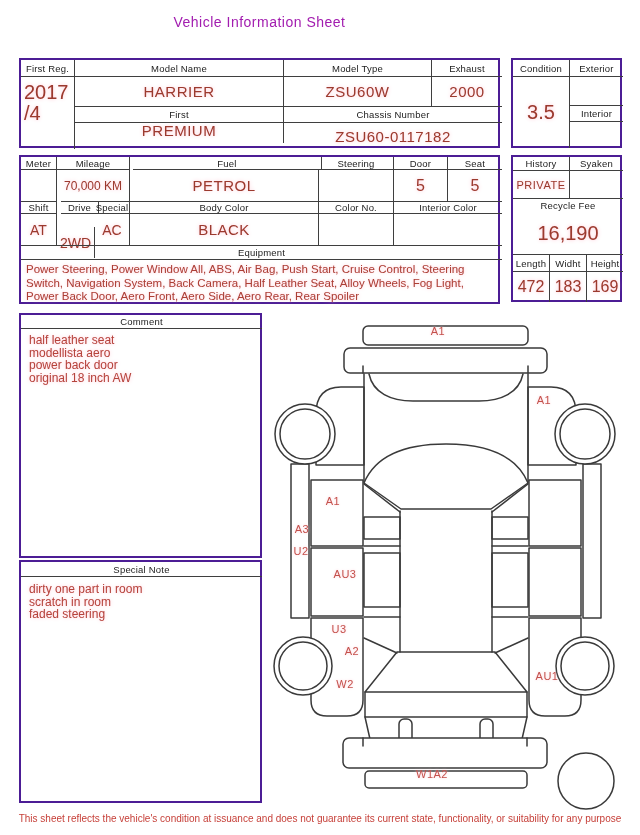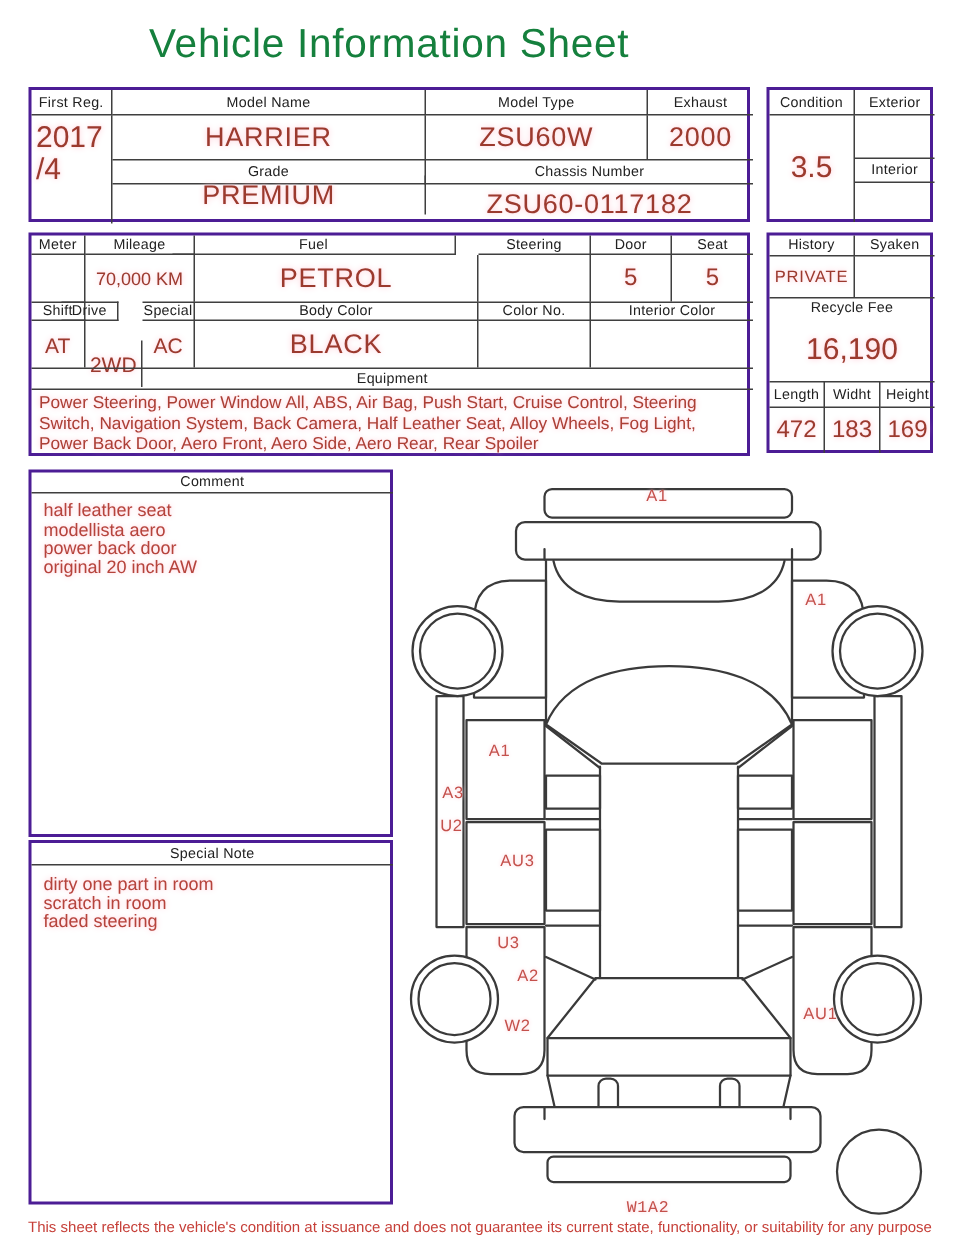--- a/index.html
+++ b/index.html
@@ -2,32 +2,32 @@
 <html><head>
 <meta charset="utf-8">
 <style>
   html,body{margin:0;padding:0;background:#fff;}
   .sheet{
     position:relative;width:640px;height:835px;background:#fff;overflow:hidden;
     font-family:"Liberation Sans","DejaVu Sans",sans-serif;color:#1a1a1a;
   }
   .title{
     position:absolute;left:19px;top:14px;width:481px;text-align:center;
-    font-size:27px;letter-spacing:.5px;color:#15803d;font-weight:500;
+    font-size:14px;letter-spacing:.5px;color:#a21caf;font-weight:500;
   }
   .box{position:absolute;border:2px solid #4c1d95;box-sizing:border-box;background:#fff;}
   .cell{position:absolute;box-sizing:border-box;display:flex;align-items:center;justify-content:center;overflow:hidden;}
   .br{border-right:1px solid #3f3f3f;}
   .bb{border-bottom:1px solid #3f3f3f;}
   .bt{border-top:1px solid #3f3f3f;}
   .lbl{font-size:9.5px;color:#222;letter-spacing:.2px;white-space:nowrap;}
   .red{color:#9b3a2e;}
   .hl{text-shadow:0 0 4px #ffc9d4,0 0 1px #ffdbe2;}
   .note{color:#b5443c;font-size:12px;line-height:12.6px;}
-  .v20{font-size:20px;} .v17{font-size:18px;letter-spacing:.5px;} .v16{font-size:16px;}
+  .v20{font-size:20px;} .v17{font-size:15px;letter-spacing:.5px;} .v16{font-size:16px;}
   .v14{font-size:14px;} .v12{font-size:12px;} .v11{font-size:11px;}
   .equip{
     position:absolute;left:0;top:103px;width:481px;height:46px;box-sizing:border-box;
     padding:3px 5px 0 5px;font-size:11.5px;line-height:13.5px;color:#ab3f35;
     text-align:left;
   }
   .freeblock{display:block;text-align:left;}
   .mark{
     position:absolute;transform:translate(-50%,-50%);
     font-size:11px;color:#c4504b;white-space:nowrap;letter-spacing:.5px;
@@ -53,52 +53,52 @@
         <span class="freeblock">2017</span>
         <span class="freeblock">/4</span>
       </span>
     </div>
     <div class="cell br bb lbl" style="left:54px;top:0;width:209px;height:17px;">Model Name</div>
     <div class="cell br red v17 hl" style="left:54px;top:17px;width:209px;height:29px;">HARRIER</div>
     <div class="cell br bb lbl" style="left:263px;top:0;width:148px;height:17px;">Model Type</div>
     <div class="cell br red v17 hl" style="left:263px;top:17px;width:148px;height:29px;">ZSU60W</div>
     <div class="cell bb lbl" style="left:411px;top:0;width:70px;height:17px;">Exhaust</div>
     <div class="cell red v17 hl" style="left:411px;top:17px;width:70px;height:29px;">2000</div>
-    <div class="cell br bt bb lbl" style="left:54px;top:46px;width:209px;height:17px;">Grade</div>
+    <div class="cell br bt bb lbl" style="left:54px;top:46px;width:209px;height:17px;">First</div>
     <div class="cell br red v17 hl" style="left:54px;top:57px;width:209px;height:26px;">PREMIUM</div>
     <div class="cell bt bb lbl" style="left:263px;top:46px;width:218px;height:17px;">Chassis Number</div>
     <div class="cell red v17 hl" style="left:263px;top:63px;width:218px;height:26px;">ZSU60-0117182</div>
   </div>
 
   <div class="box" style="left:511px;top:58px;width:111px;height:90px;">
     <div class="cell br bb lbl" style="left:0;top:0;width:57px;height:17px;">Condition</div>
     <div class="cell br red v20 hl" style="left:0;top:17px;width:57px;height:71px;">3.5</div>
     <div class="cell bb lbl" style="left:57px;top:0;width:53px;height:17px;">Exterior</div>
     <div class="cell" style="left:57px;top:17px;width:53px;height:28px;"></div>
     <div class="cell bt bb lbl" style="left:57px;top:45px;width:53px;height:17px;">Interior</div>
     <div class="cell" style="left:57px;top:62px;width:53px;height:26px;"></div>
   </div>
 
   <div class="box" style="left:19px;top:155px;width:481px;height:149px;">
     <div class="cell br bb lbl" style="left:0;top:0;width:36px;height:13px;">Meter</div>
     <div class="cell br bb lbl" style="left:36px;top:0;width:73px;height:13px;">Mileage</div>
-    <div class="cell br bb lbl" style="left:94px;top:0;width:189px;height:13px;">Fuel</div>
+    <div class="cell br bb lbl" style="left:112px;top:0;width:189px;height:13px;">Fuel</div>
     <div class="cell br bb lbl" style="left:298px;top:0;width:75px;height:13px;">Steering</div>
     <div class="cell br bb lbl" style="left:373px;top:0;width:54px;height:13px;">Door</div>
     <div class="cell bb lbl" style="left:427px;top:0;width:54px;height:13px;">Seat</div>
 
     <div class="cell br" style="left:0;top:13px;width:36px;height:31px;"></div>
     <div class="cell br red v12 hl" style="left:36px;top:13px;width:73px;height:31px;">70,000 KM</div>
     <div class="cell br red v17 hl" style="left:109px;top:13px;width:189px;height:31px;">PETROL</div>
     <div class="cell br" style="left:298px;top:13px;width:75px;height:31px;"></div>
     <div class="cell br red v16 hl" style="left:373px;top:13px;width:54px;height:31px;">5</div>
     <div class="cell red v16 hl" style="left:427px;top:13px;width:54px;height:31px;">5</div>
 
     <div class="cell br bt bb lbl" style="left:0;top:44px;width:36px;height:13px;">Shift</div>
-    <div class="cell br bt bb lbl" style="left:20px;top:44px;width:38px;height:13px;">Drive</div>
+    <div class="cell br bt bb lbl" style="left:40px;top:44px;width:38px;height:13px;">Drive</div>
     <div class="cell br bt bb lbl" style="left:74px;top:44px;width:35px;height:13px;">Special</div>
     <div class="cell br bt bb lbl" style="left:109px;top:44px;width:189px;height:13px;">Body Color</div>
     <div class="cell br bt bb lbl" style="left:298px;top:44px;width:75px;height:13px;">Color No.</div>
     <div class="cell bt bb lbl" style="left:373px;top:44px;width:108px;height:13px;">Interior Color</div>
 
     <div class="cell br red v14 hl" style="left:0;top:57px;width:36px;height:31px;">AT</div>
     <div class="cell br red v14 hl" style="left:36px;top:70px;width:38px;height:31px;">2WD</div>
     <div class="cell br red v14 hl" style="left:74px;top:57px;width:35px;height:31px;">AC</div>
     <div class="cell br red v17 hl" style="left:109px;top:57px;width:189px;height:31px;">BLACK</div>
     <div class="cell br" style="left:298px;top:57px;width:75px;height:31px;"></div>
@@ -122,21 +122,21 @@
     <div class="cell br red v16 hl" style="left:37px;top:115px;width:37px;height:30px;">183</div>
     <div class="cell red v16 hl" style="left:74px;top:115px;width:36px;height:30px;">169</div>
   </div>
 
   <div class="box" style="left:19px;top:313px;width:243px;height:245px;">
     <div class="cell bb lbl" style="left:0;top:0;width:241px;height:14px;">Comment</div>
     <div class="note hl" style="position:absolute;left:8px;top:19px;right:4px;">
       <span class="freeblock">half leather seat</span>
       <span class="freeblock">modellista aero</span>
       <span class="freeblock">power back door</span>
-      <span class="freeblock">original 20 inch AW</span>
+      <span class="freeblock">original 18 inch AW</span>
     </div>
   </div>
 
   <div class="box" style="left:19px;top:560px;width:243px;height:243px;">
     <div class="cell bb lbl" style="left:0;top:0;width:241px;height:15px;">Special Note</div>
     <div class="note hl" style="position:absolute;left:8px;top:21px;right:4px;">
       <span class="freeblock">dirty one part in room</span>
       <span class="freeblock">scratch in room</span>
       <span class="freeblock">faded steering</span>
     </div>
@@ -206,16 +206,16 @@
   <span class="mark" style="left:438px;top:331px;">A1</span>
   <span class="mark" style="left:544px;top:400px;">A1</span>
   <span class="mark" style="left:333px;top:501px;">A1</span>
   <span class="mark" style="left:302px;top:529px;">A3</span>
   <span class="mark" style="left:301px;top:551px;">U2</span>
   <span class="mark" style="left:345px;top:574px;">AU3</span>
   <span class="mark" style="left:339px;top:629px;">U3</span>
   <span class="mark" style="left:352px;top:651px;">A2</span>
   <span class="mark" style="left:345px;top:684px;">W2</span>
   <span class="mark" style="left:547px;top:676px;">AU1</span>
-  <span class="mark" style="left:432px;top:806px;font-family:Liberation Mono, monospace;">W1A2</span>
+  <span class="mark" style="left:432px;top:774px;">W1A2</span>
 
   <div class="footer">This sheet reflects the vehicle's condition at issuance and does not guarantee its current state, functionality, or suitability for any purpose</div>
 </div>
 
 </body></html>

